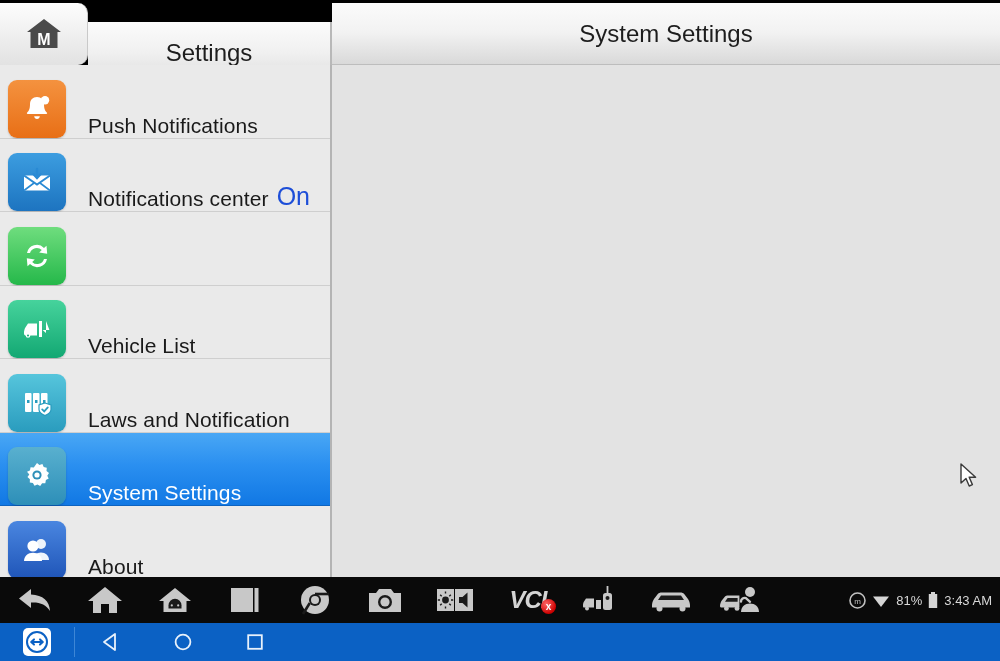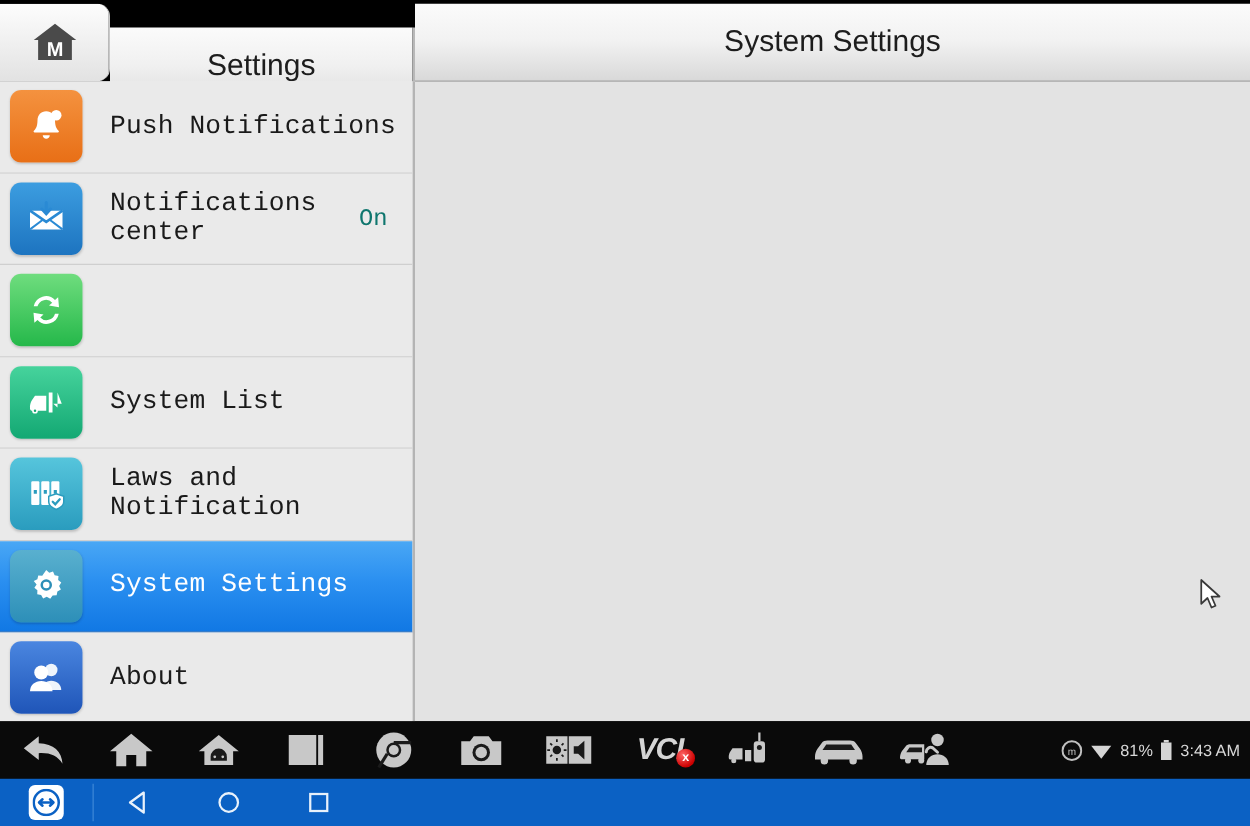--- a/index.html
+++ b/index.html
@@ -44,41 +44,41 @@
 
   
   .body-wrap { position:absolute; left:0; top:65px; width:1000px; height:512px; display:flex; }
   .sidebar {
     width: 332px; height: 512px;
     background: #ececec;
     border-right: 2px solid #b4b4b4;
     overflow: hidden;
   }
   .side-item {
-    height: 73.5px; display: flex; align-items: center;
+    height: 73.5px; display: flex; align-items: flex-end;
     border-bottom: 1px solid #cfcfcf;
     background: #eaeaea;
-    padding-left: 8px; position: relative; font-family: Liberation Mono, monospace;
+    padding-left: 8px; position: relative;
   }
   .side-item.selected {
     background: linear-gradient(180deg,#49a7f5 0%, #2a8ff0 45%, #1178e4 100%);
     border-bottom: 1px solid #0d63c0;
   }
   .side-ico {
     width: 58px; height: 58px; border-radius: 9px;
     flex: 0 0 58px;
     display:flex; align-items:center; justify-content:center;
     box-shadow: 0 1px 2px rgba(0,0,0,.18);
   }
   .side-label {
     margin-left: 22px; font-size: 21px; color: #1a1a1a; letter-spacing:.1px;
   }
   .side-item.selected .side-label { color: #ffffff; }
   .side-value {
-    position: absolute; right: 20px; font-size: 19px; color: #0f766e;
+    position: absolute; right: 20px; font-size: 25px; color: #1d4ed8;
   }
 
   .content {
     flex: 1; height: 512px; background: #e3e3e3; position: relative;
   }
   .cursor { position:absolute; left: 628px; top: 398px; width: 18px; height: 26px; }
 
   
   .toolbar {
     position: absolute; left:0; top: 577px; width: 1000px; height: 46px;
@@ -168,21 +168,21 @@
       <div class="side-item">
         <div class="side-ico" style="background:linear-gradient(180deg,#46d39c,#13a873);">
           <svg width="34" height="34" viewBox="0 0 34 34">
             <path d="M4 20c0-1 .6-3.4 1.4-4.6L8 11.5h9v12H5.4C4.6 23.5 4 22.6 4 21.6z" fill="#fff"></path>
             <circle cx="8" cy="23.5" r="2.3" fill="#fff"></circle>
             <circle cx="8" cy="23.5" r="1" fill="#13a873"></circle>
             <rect x="19" y="9" width="3" height="16" fill="#fff"></rect>
             <path d="M26 9v12l-3.4-3h6.8z" fill="#fff"></path>
           </svg>
         </div>
-        <div class="side-label">System List</div>
+        <div class="side-label">Vehicle List</div>
       </div>
 
       <div class="side-item">
         <div class="side-ico" style="background:linear-gradient(180deg,#56c5dc,#2a9cbe);">
           <svg width="34" height="34" viewBox="0 0 34 34">
             <rect x="5" y="7" width="6.5" height="19" rx="1" fill="#fff"></rect>
             <rect x="13" y="7" width="6.5" height="19" rx="1" fill="#fff"></rect>
             <rect x="21" y="7" width="6.5" height="19" rx="1" fill="#fff"></rect>
             <rect x="7" y="14" width="2.5" height="3" fill="#2a9cbe"></rect>
             <rect x="15" y="14" width="2.5" height="3" fill="#2a9cbe"></rect>

